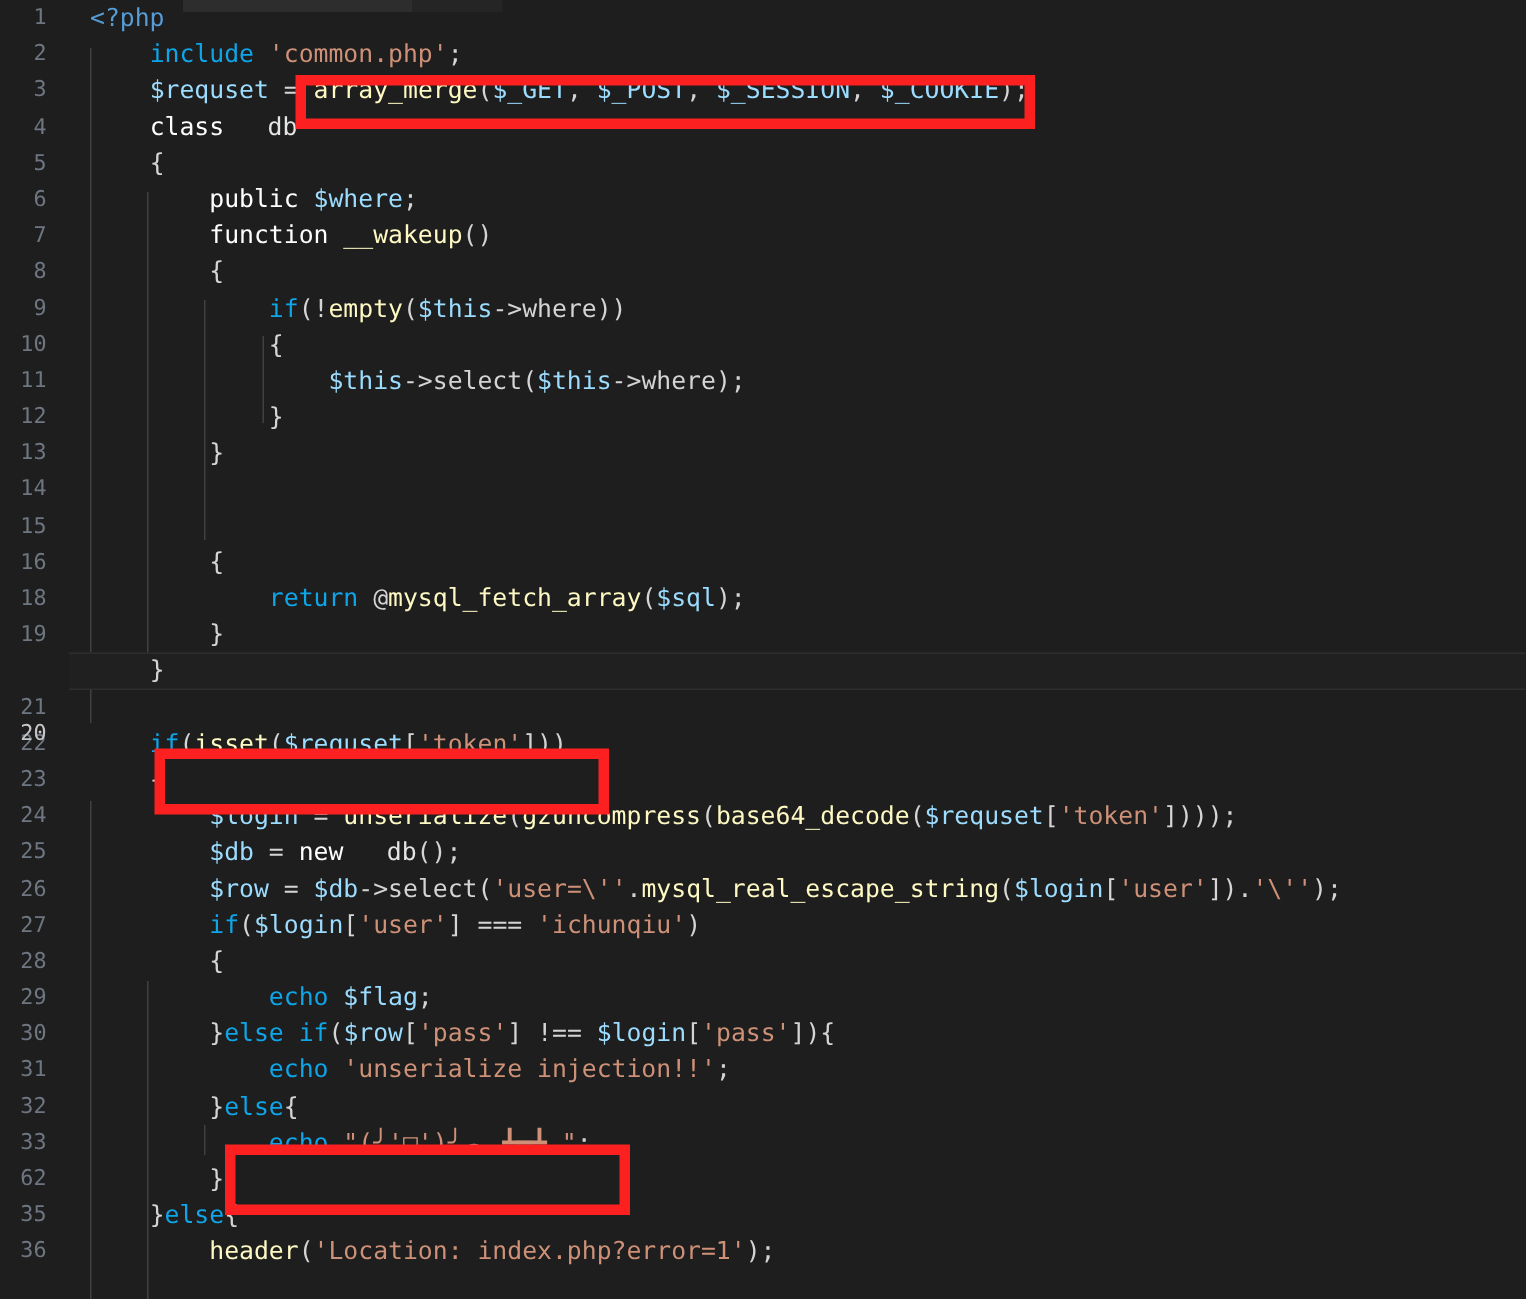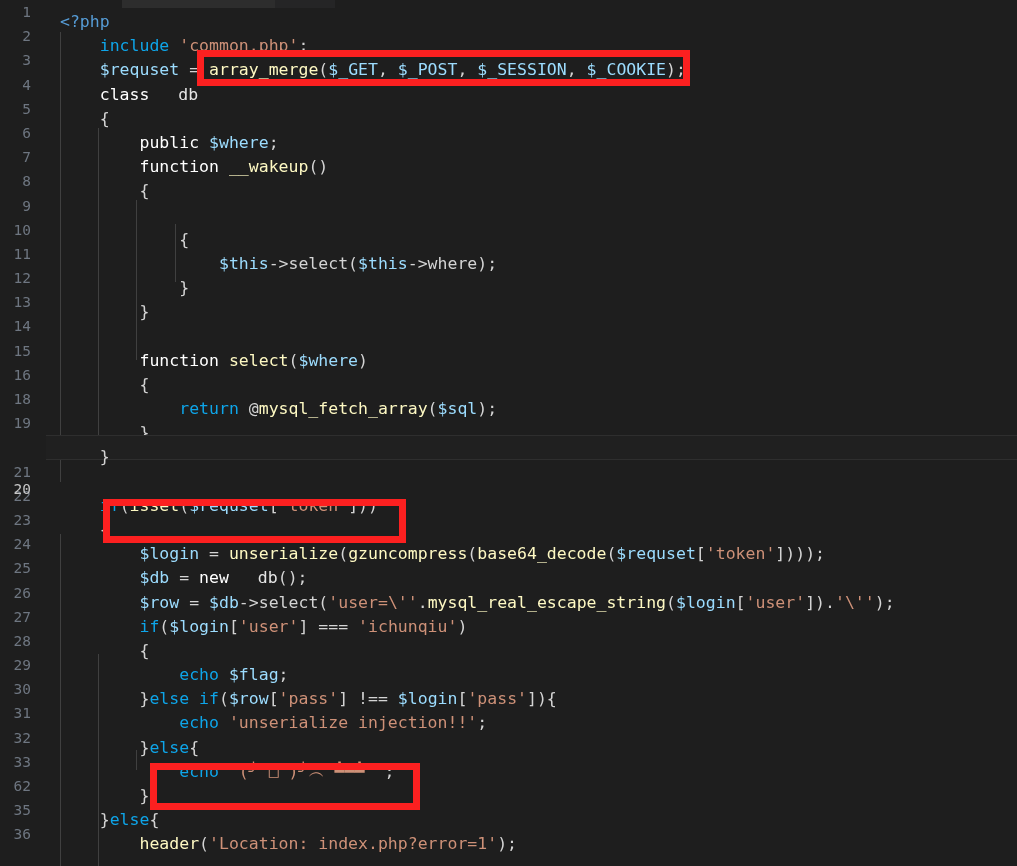--- a/index.html
+++ b/index.html
@@ -79,21 +79,21 @@
     font-family: "DejaVu Sans Mono", "Liberation Mono", monospace;
   }
   .line.active .ln {
     color: #c6c6c6;
     margin-top: 42px;
   }
 
   .code {
     position: absolute;
     left: 60px;
-    top: 10px;
+    top: 0;
     color: #d4d4d4;
   }
 
   
   .line.active::before {
     content: "";
     position: absolute;
     left: 46px;
     right: 0;
     top: 0;
@@ -197,20 +197,21 @@
       <span class="code">        <span class="tok-kw2">function</span> <span class="tok-fn">__wakeup</span><span class="tok-punct">()</span></span>
     </div>
 
     <div class="line">
       <span class="ln">8</span>
       <span class="code">        <span class="tok-punct">{</span></span>
     </div>
 
     <div class="line">
       <span class="ln">9</span>
+      <span class="code">            <span class="tok-kw">if</span><span class="tok-punct">(!</span><span class="tok-fn">empty</span><span class="tok-punct">(</span><span class="tok-var">$this</span><span class="tok-punct">-&gt;</span>where<span class="tok-punct">))</span></span>
     </div>
 
     <div class="line">
       <span class="ln">10</span>
       <span class="code">            <span class="tok-punct">{</span></span>
     </div>
 
     <div class="line">
       <span class="ln">11</span>
       <span class="code">                <span class="tok-var">$this</span><span class="tok-punct">-&gt;</span>select<span class="tok-punct">(</span><span class="tok-var">$this</span><span class="tok-punct">-&gt;</span>where<span class="tok-punct">);</span></span>
@@ -226,21 +227,20 @@
       <span class="code">        <span class="tok-punct">}</span></span>
     </div>
 
     <div class="line">
       <span class="ln">14</span>
       <span class="code"></span>
     </div>
 
     <div class="line">
       <span class="ln">15</span>
-      <span class="code">        <span class="tok-kw2">function</span> <span class="tok-fn">select</span><span class="tok-punct">(</span><span class="tok-var">$where</span><span class="tok-punct">)</span></span>
     </div>
 
     <div class="line">
       <span class="ln">16</span>
       <span class="code">        <span class="tok-punct">{</span></span>
     </div>
 
 
     <div class="line">
       <span class="ln">18</span>

